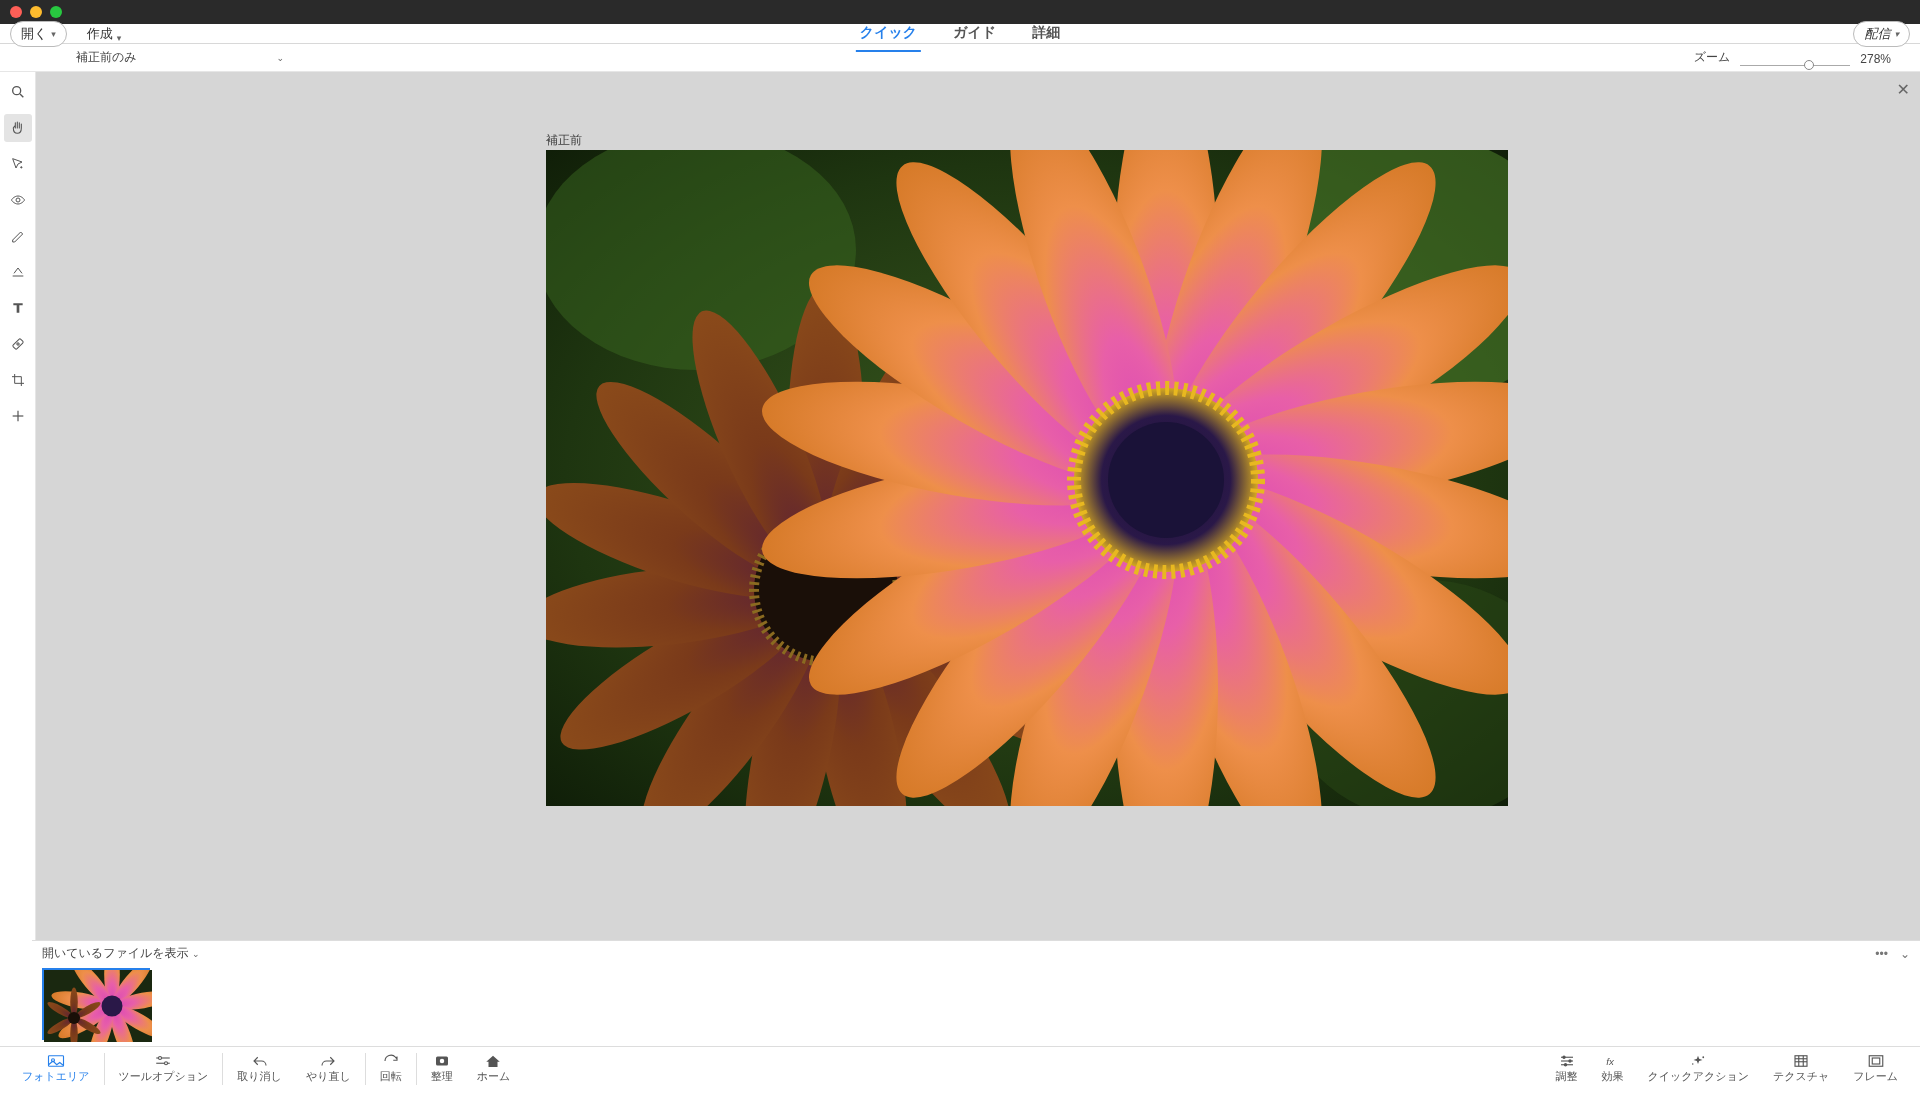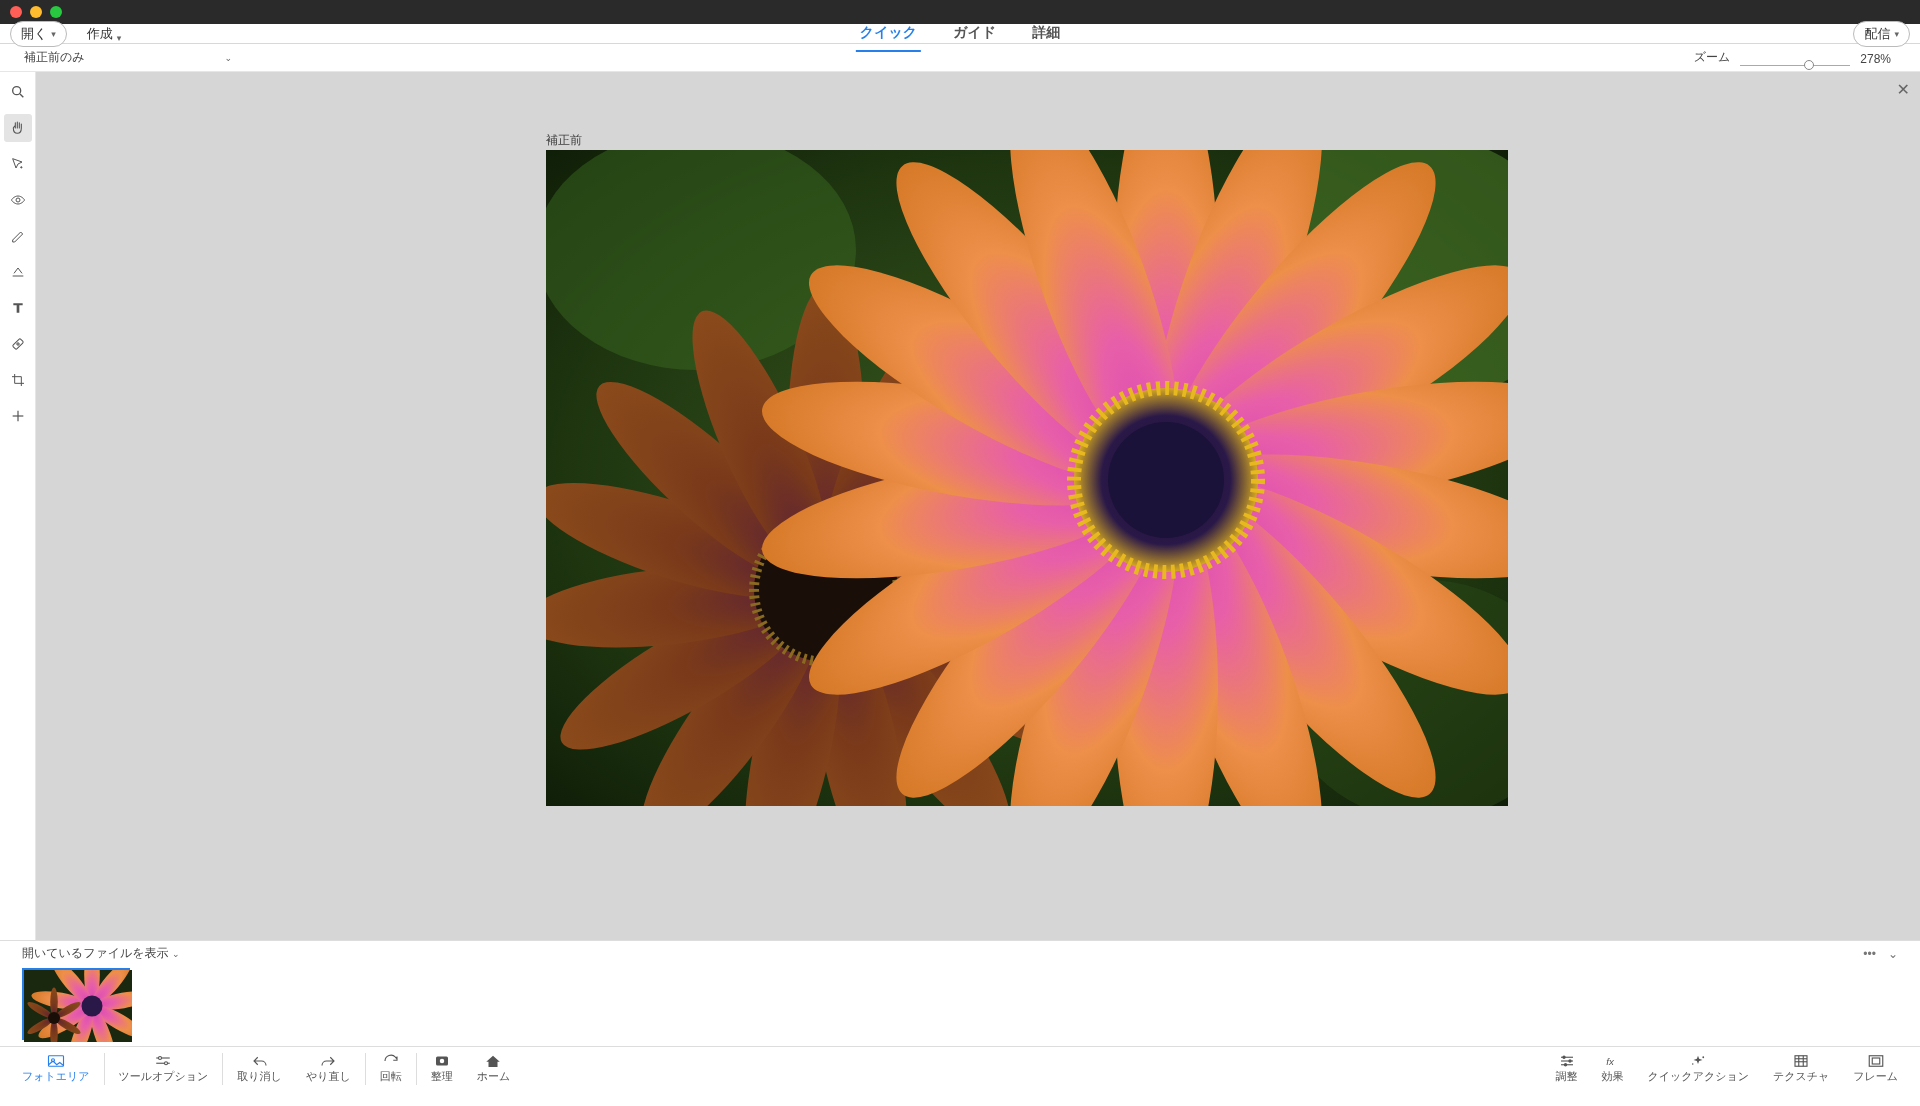--- a/index.html
+++ b/index.html
@@ -13,24 +13,24 @@
 .tl-max { background: #28c840; }
 
 
 .topbar { height: 20px; border-bottom: 1px solid #d8d8d8; display: flex; align-items: center; padding: 0 10px; position: relative; background: #fff; }
 .pill-btn { display: flex; align-items: center; gap: 4px; padding: 3px 10px; border: 1px solid #bbb; border-radius: 14px; font-size: 13px; color: #333; cursor: pointer; background: #fff; }
 .chev { font-size: 9px; color: #666; }
 .plain-btn { display: flex; align-items: flex-end; gap: 4px; padding: 3px 10px; font-size: 13px; color: #333; cursor: pointer; margin-left: 10px; }
 .tabs { position: absolute; left: 50%; transform: translateX(-50%); display: flex; gap: 28px; }
 .tab { font-size: 14px; color: #555; padding: 8px 4px; cursor: pointer; font-weight: bold; }
 .tab.active { color: #2680eb; border-bottom: 2px solid #2680eb; }
-.topbar-right { margin-left: auto; }
-
-
-.secbar { height: 28px; border-bottom: 1px solid #e6e6e6; display: flex; align-items: center; padding: 0 10px 0 24px; font-size: 12px; color: #444; background: #fff; }
+.topbar-right { margin-left: auto; font-style: italic; }
+
+
+.secbar { height: 28px; border-bottom: 1px solid #e6e6e6; display: flex; align-items: center; padding: 0 10px 0 76px; font-size: 12px; color: #444; background: #fff; }
 .view-dd { display: flex; align-items: center; gap: 140px; cursor: pointer; }
 .zoom-wrap { margin-left: auto; display: flex; align-items: flex-end; gap: 10px; margin-right: 19px; }
 .zoom-track { width: 110px; height: 1px; background: #aaa; position: relative; }
 .zoom-thumb { position: absolute; width: 10px; height: 10px; border-radius: 50%; background: #fff; border: 1px solid #888; top: -5px; left: 58%; }
 
 
 .main { display: flex; height: calc(1106px - 24px - 36px - 28px - 106px - 44px); }
 .tool-pal { width: 36px; background: #fff; border-right: 1px solid #e6e6e6; display: flex; flex-direction: column; align-items: center; padding-top: 6px; gap: 8px; }
 .tool-item { width: 28px; height: 28px; display: flex; align-items: center; justify-content: center; cursor: pointer; color: #555; border-radius: 3px; }
 .tool-item.active { background: #e4e4e4; }
@@ -38,21 +38,21 @@
 
 .canvas-area { flex: 1; background: #d6d6d6; position: relative; display: flex; align-items: center; justify-content: center; }
 .canvas-close { position: absolute; top: 8px; right: 10px; font-size: 16px; color: #666; cursor: pointer; }
 .canvas-label { position: absolute; top: 60px; left: 510px; font-size: 12px; color: #404040; }
 .canvas-img { position: absolute; top: 78px; left: 510px; width: 962px; height: 656px; background: #1a2810; overflow: hidden; }
 
 
 .flower-svg { width: 100%; height: 100%; }
 
 
-.photobin { height: 106px; border-top: 1px solid #ddd; background: #fff; padding: 4px 22px; }
+.photobin { height: 106px; border-top: 1px solid #ddd; background: #fff; padding: 4px 10px; margin-left: 32px; }
 .pb-head { display: flex; align-items: center; font-size: 12px; color: #444; gap: 6px; }
 .pb-head-right { margin-left: auto; display: flex; gap: 12px; color: #777; }
 .pb-thumbs { display: flex; padding-top: 6px; }
 .pb-thumb { width: 108px; height: 72px; border: 2px solid #2680eb; background: #1a2810; }
 
 
 .bottombar { height: 44px; border-top: 1px solid #ddd; background: #fff; display: flex; align-items: center; padding: 0 10px; }
 .bb-item { display: flex; flex-direction: column; align-items: center; justify-content: center; font-size: 11px; color: #555; padding: 2px 12px; cursor: pointer; gap: 1px; }
 .bb-item.active { color: #2680eb; }
 .bb-item svg { width: 18px; height: 14px; }

